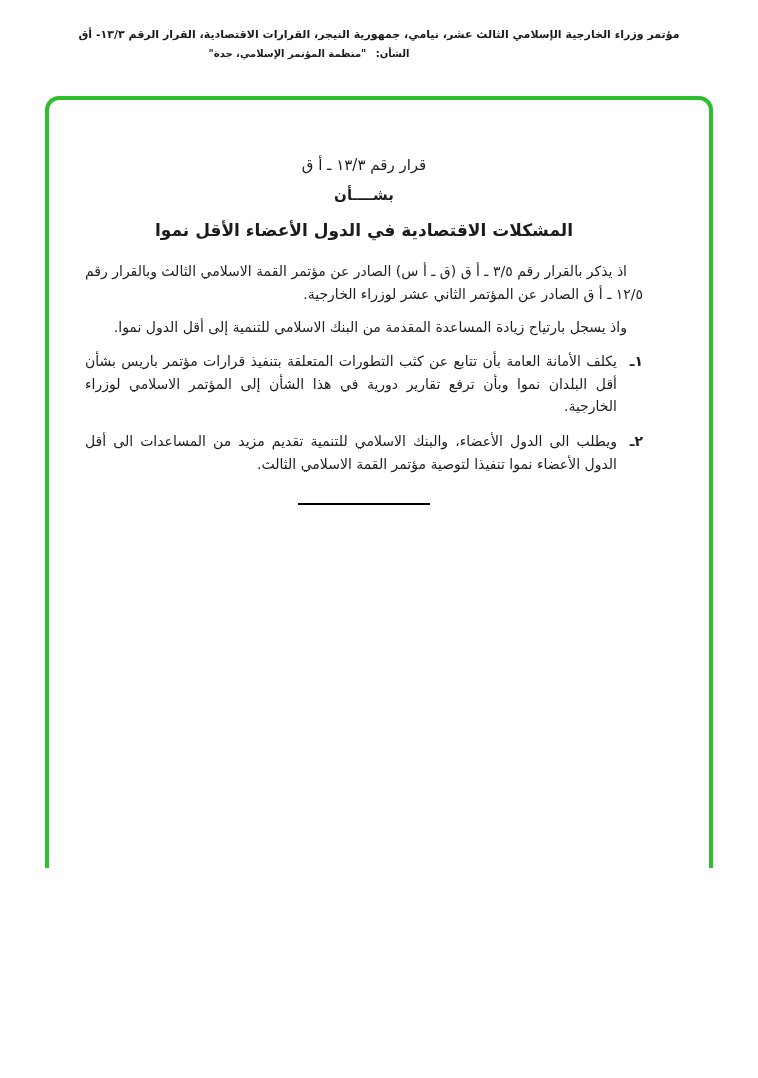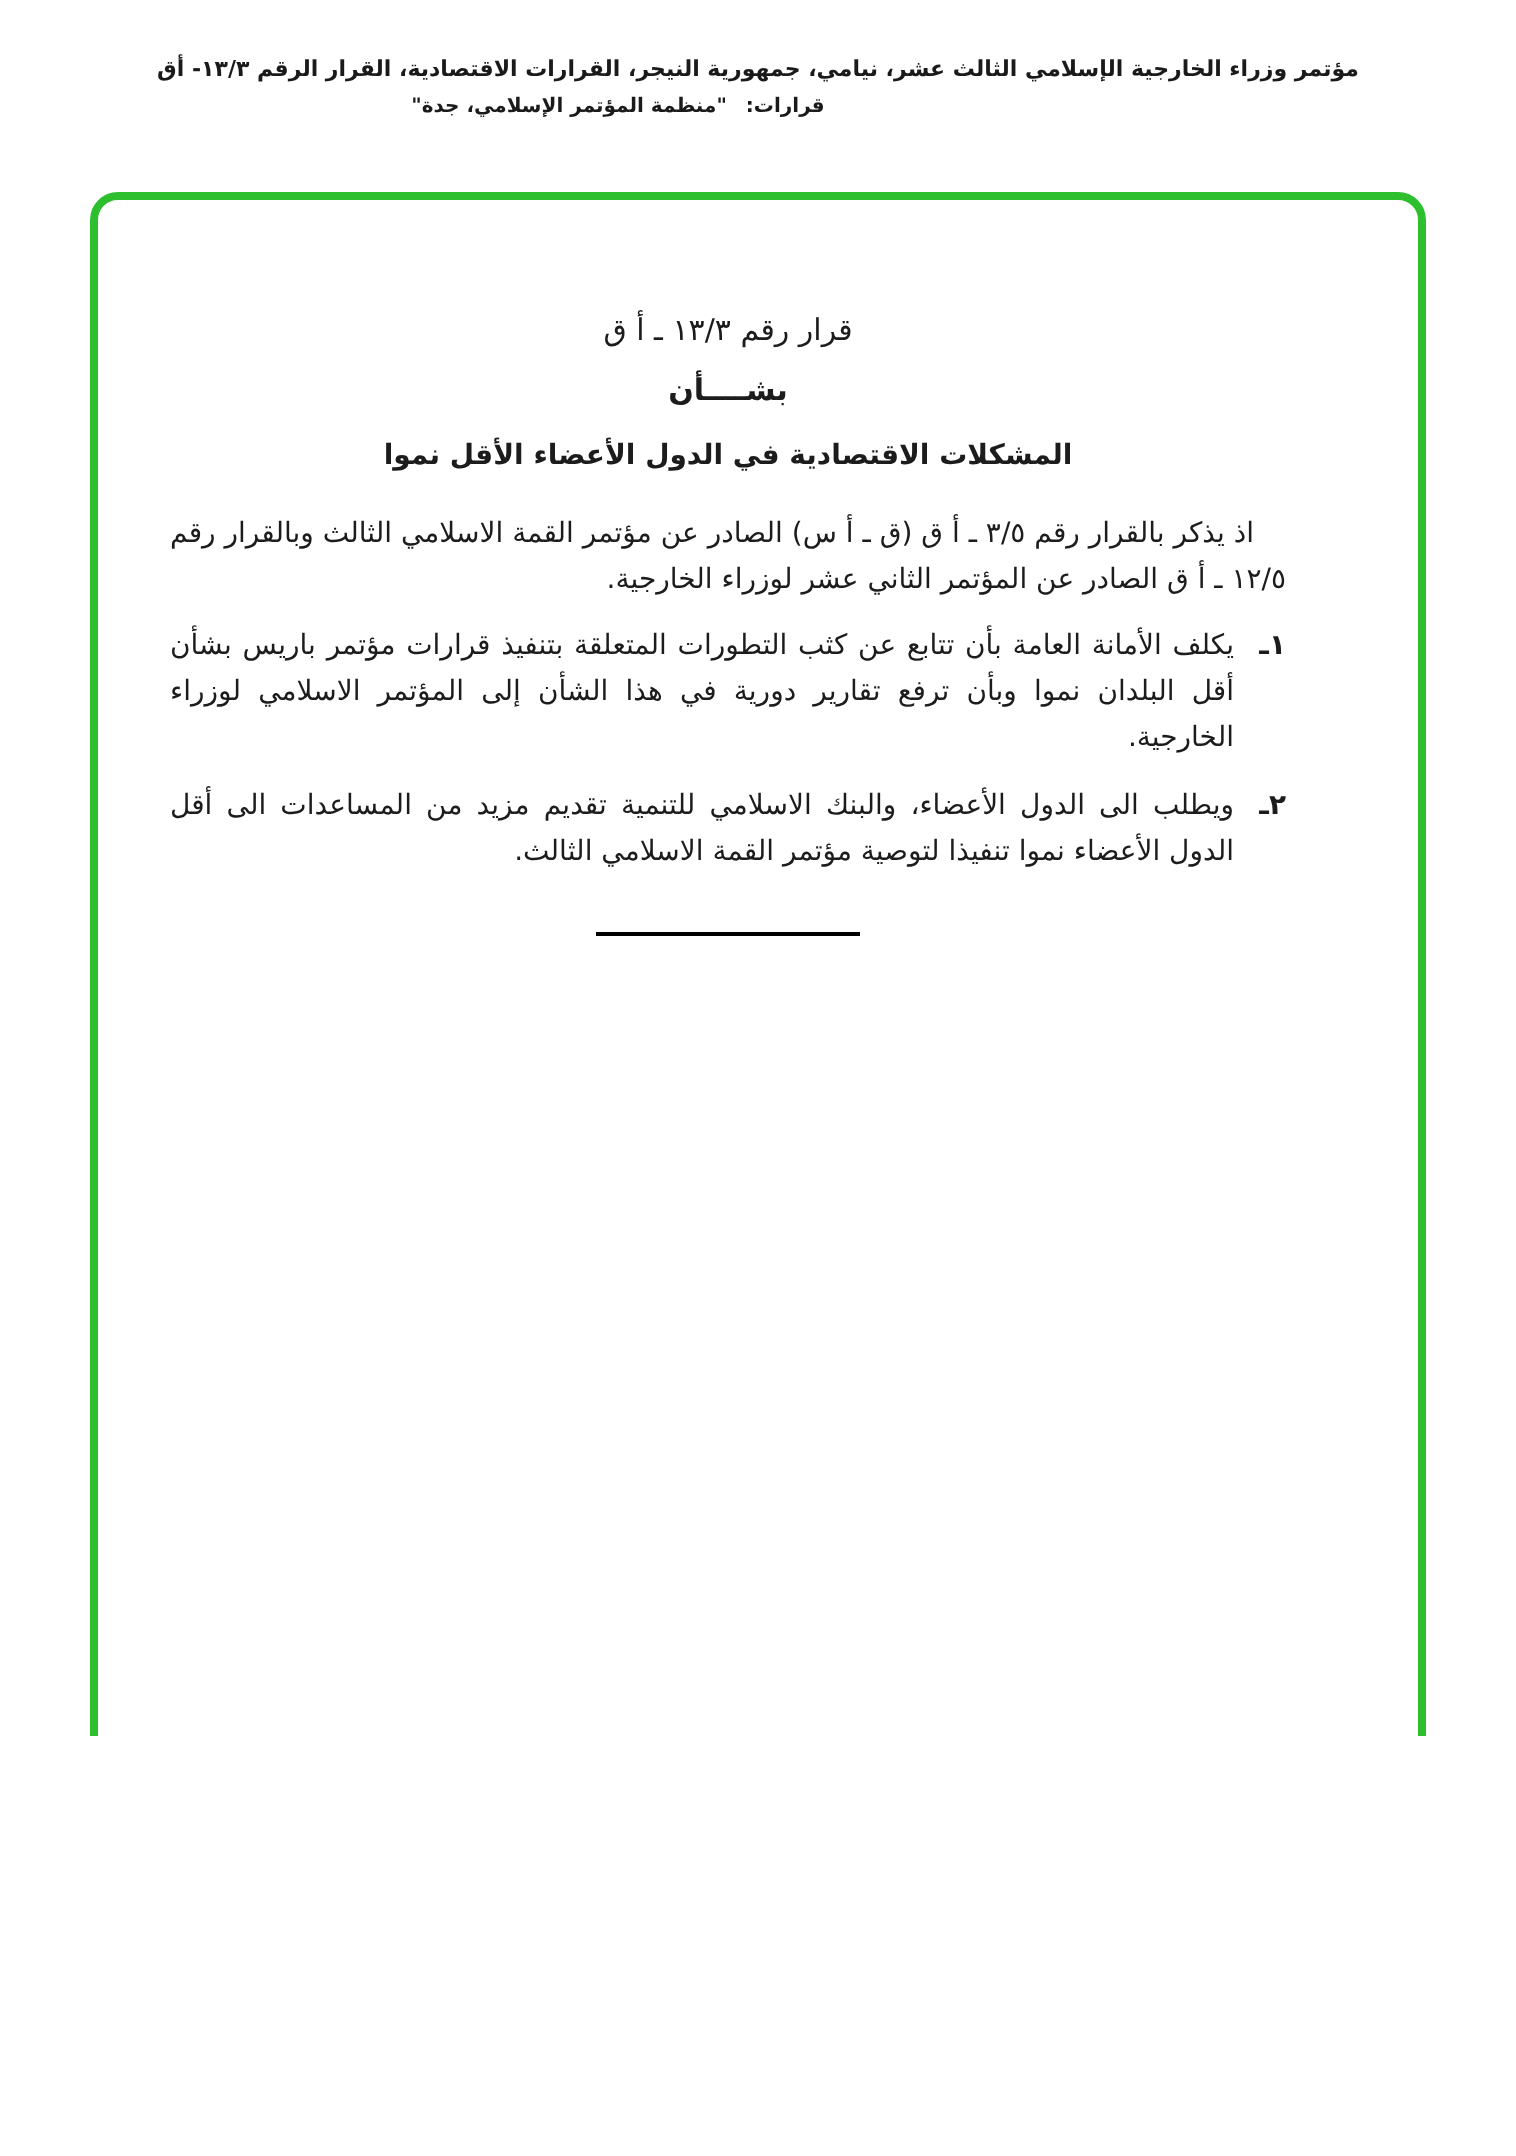--- a/index.html
+++ b/index.html
@@ -61,21 +61,21 @@
   .title-line1 {
     font-size: 15px;
     margin-bottom: 12px;
   }
   .title-line2 {
     font-size: 15px;
     font-weight: bold;
     margin-bottom: 12px;
   }
   .title-line3 {
-    font-size: 14px;
+    font-size: 17px;
     font-weight: bold;
     margin-bottom: 20px;
     margin-top: 16px;
   }
 
   .para {
     font-size: 14px;
     line-height: 1.62;
     text-align: justify;
     text-indent: 16px;
@@ -104,39 +104,40 @@
   }
 </style>
 </head>
 <body>
 
 <div class="page">
 
   <div class="doc-header">
     <div class="line1">مؤتمر وزراء الخارجية الإسلامي الثالث عشر، نيامي، جمهورية النيجر، القرارات الاقتصادية، القرار الرقم ١٣/٣- أق</div>
     <div class="line2">
-      <span class="src-label">قرارات:</span>
+      <span class="src-label">الشأن:</span>
       <span class="src-value">"منظمة المؤتمر الإسلامي، جدة"</span>
     </div>
   </div>
 
   <div class="green-frame">
     <div class="content">
 
       <div class="title-block">
         <div class="title-line1">قرار رقم ١٣/٣ ـ أ ق</div>
         <div class="title-line2">بشــــأن</div>
         <div class="title-line3">المشكلات الاقتصادية في الدول الأعضاء الأقل نموا</div>
       </div>
 
 
       <p class="para">اذ يذكر بالقرار رقم ٣/٥ ـ أ ق (ق ـ أ س) الصادر عن مؤتمر القمة الاسلامي الثالث وبالقرار رقم ١٢/٥ ـ أ ق الصادر عن المؤتمر الثاني عشر لوزراء الخارجية.</p>
 
 
 
+      <p class="para">واذ يسجل بارتياح زيادة المساعدة المقدمة من البنك الاسلامي للتنمية إلى أقل الدول نموا.</p>
 
       <div class="item">
         <span class="num">١ـ</span>
         <span class="itext">يكلف الأمانة العامة بأن تتابع عن كثب التطورات المتعلقة بتنفيذ قرارات مؤتمر باريس بشأن أقل البلدان نموا وبأن ترفع تقارير دورية في هذا الشأن إلى المؤتمر الاسلامي لوزراء الخارجية.</span>
       </div>
 
       <div class="item">
         <span class="num">٢ـ</span>
         <span class="itext">ويطلب الى الدول الأعضاء، والبنك الاسلامي للتنمية تقديم مزيد من المساعدات الى أقل الدول الأعضاء نموا تنفيذا لتوصية مؤتمر القمة الاسلامي الثالث.</span>
       </div>

